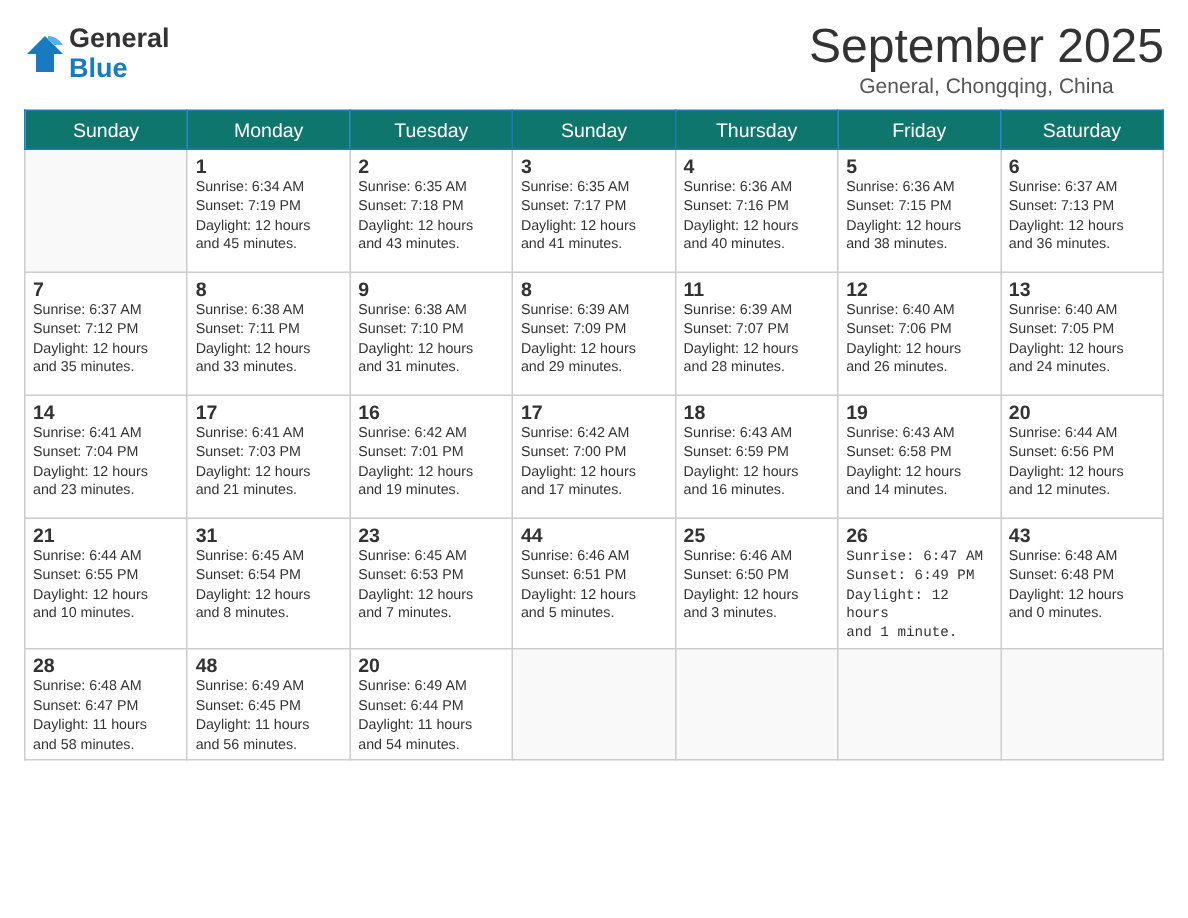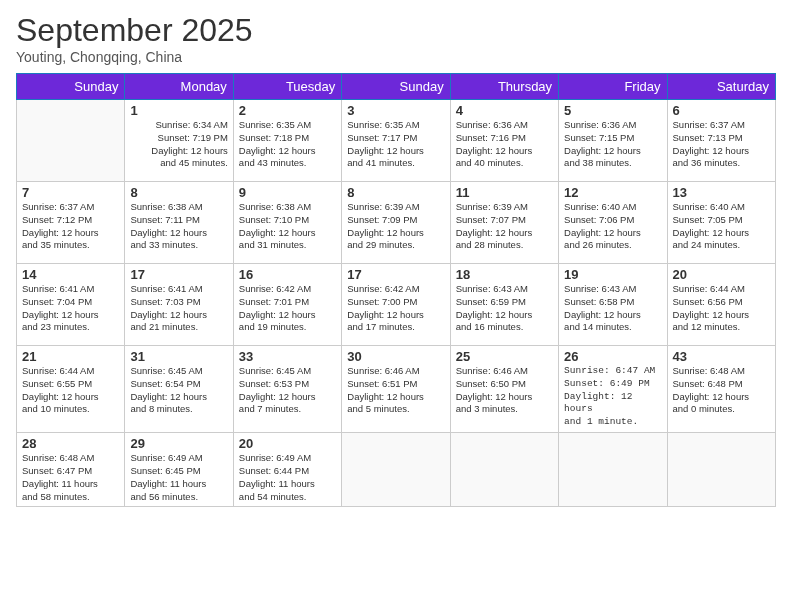--- a/index.html
+++ b/index.html
@@ -40,40 +40,40 @@
       font-size: 18px;
       font-weight: bold;
       color: #1a7abf;
     }
     .logo-icon {
       width: 28px;
       height: 28px;
       margin-right: 2px;
     }
     .title-block {
-      text-align: left;
+      text-align: center;
     }
     .month-title {
       font-size: 32px;
       color: #333;
       font-weight: normal;
     }
     .location {
       font-size: 14px;
       color: #555;
     }
     .calendar {
       width: 100%;
       border-collapse: collapse;
       table-layout: fixed;
     }
     .calendar th {
-      background: #6d28d9;
+      background: #0f766e;
       color: #fff;
-      text-align: right;
+      text-align: center;
       padding: 5px 6px;
       font-size: 13px;
       font-weight: normal;
       border: 1px solid #1a7abf;
     }
     .calendar td {
       border: 1px solid #ccc;
       vertical-align: top;
       padding: 3px 5px;
       height: 82px;
@@ -96,44 +96,55 @@
     }
     .last-row td {
       height: 72px;
     }
   </style>
 </head>
 <body>
 
 <div class="page">
   <div class="header">
+    <div class="logo">
+      <svg class="logo-icon" viewBox="0 0 28 28">
+        <polygon points="14,2 26,14 20,14 20,26 8,26 8,14 2,14" fill="#1a7abf"></polygon>
+        <polygon points="14,5 24,14 19,14 19,24 9,24 9,14 4,14" fill="#1a7abf"></polygon>
+        <path d="M16,2 Q22,2 26,8 L20,8 Q18,5 16,5 Z" fill="#5ab0e8"></path>
+      </svg>
+      <div class="logo-text">
+        <span class="logo-general">General</span>
+        <span class="logo-blue">Blue</span>
+      </div>
+    </div>
     <div class="title-block">
       <div class="month-title">September 2025</div>
-      <div class="location">Youting, Chongqing, China</div>
+      <div class="location">General, Chongqing, China</div>
     </div>
   </div>
 
   <table class="calendar">
     <thead>
       <tr>
         <th>Sunday</th>
         <th>Monday</th>
         <th>Tuesday</th>
         <th>Sunday</th>
         <th>Thursday</th>
         <th>Friday</th>
         <th>Saturday</th>
       </tr>
     </thead>
     <tbody id="calendar-body">
     <tr>
           <td class="empty-cell"></td>
           <td>
             <span class="day-number">1</span>
-            <div class="day-info" style="white-space: pre-line; text-align: right;">Sunrise: 6:34 AM
+            <div class="day-info" style="white-space: pre-line;">Sunrise: 6:34 AM
 Sunset: 7:19 PM
 Daylight: 12 hours
 and 45 minutes.</div>
           </td>
           <td>
             <span class="day-number">2</span>
             <div class="day-info" style="white-space: pre-line;">Sunrise: 6:35 AM
 Sunset: 7:18 PM
 Daylight: 12 hours
 and 43 minutes.</div>
@@ -278,28 +289,28 @@
 and 10 minutes.</div>
           </td>
           <td>
             <span class="day-number">31</span>
             <div class="day-info" style="white-space: pre-line;">Sunrise: 6:45 AM
 Sunset: 6:54 PM
 Daylight: 12 hours
 and 8 minutes.</div>
           </td>
           <td>
-            <span class="day-number">33</span>
+            <span class="day-number">23</span>
             <div class="day-info" style="white-space: pre-line;">Sunrise: 6:45 AM
 Sunset: 6:53 PM
 Daylight: 12 hours
 and 7 minutes.</div>
           </td>
           <td>
-            <span class="day-number">30</span>
+            <span class="day-number">44</span>
             <div class="day-info" style="white-space: pre-line;">Sunrise: 6:46 AM
 Sunset: 6:51 PM
 Daylight: 12 hours
 and 5 minutes.</div>
           </td>
           <td>
             <span class="day-number">25</span>
             <div class="day-info" style="white-space: pre-line;">Sunrise: 6:46 AM
 Sunset: 6:50 PM
 Daylight: 12 hours
@@ -322,21 +333,21 @@
         </tr>
         <tr class="last-row">
           <td>
             <span class="day-number">28</span>
             <div class="day-info" style="white-space: pre-line;">Sunrise: 6:48 AM
 Sunset: 6:47 PM
 Daylight: 11 hours
 and 58 minutes.</div>
           </td>
           <td>
-            <span class="day-number">29</span>
+            <span class="day-number">48</span>
             <div class="day-info" style="white-space: pre-line;">Sunrise: 6:49 AM
 Sunset: 6:45 PM
 Daylight: 11 hours
 and 56 minutes.</div>
           </td>
           <td>
             <span class="day-number">20</span>
             <div class="day-info" style="white-space: pre-line;">Sunrise: 6:49 AM
 Sunset: 6:44 PM
 Daylight: 11 hours

